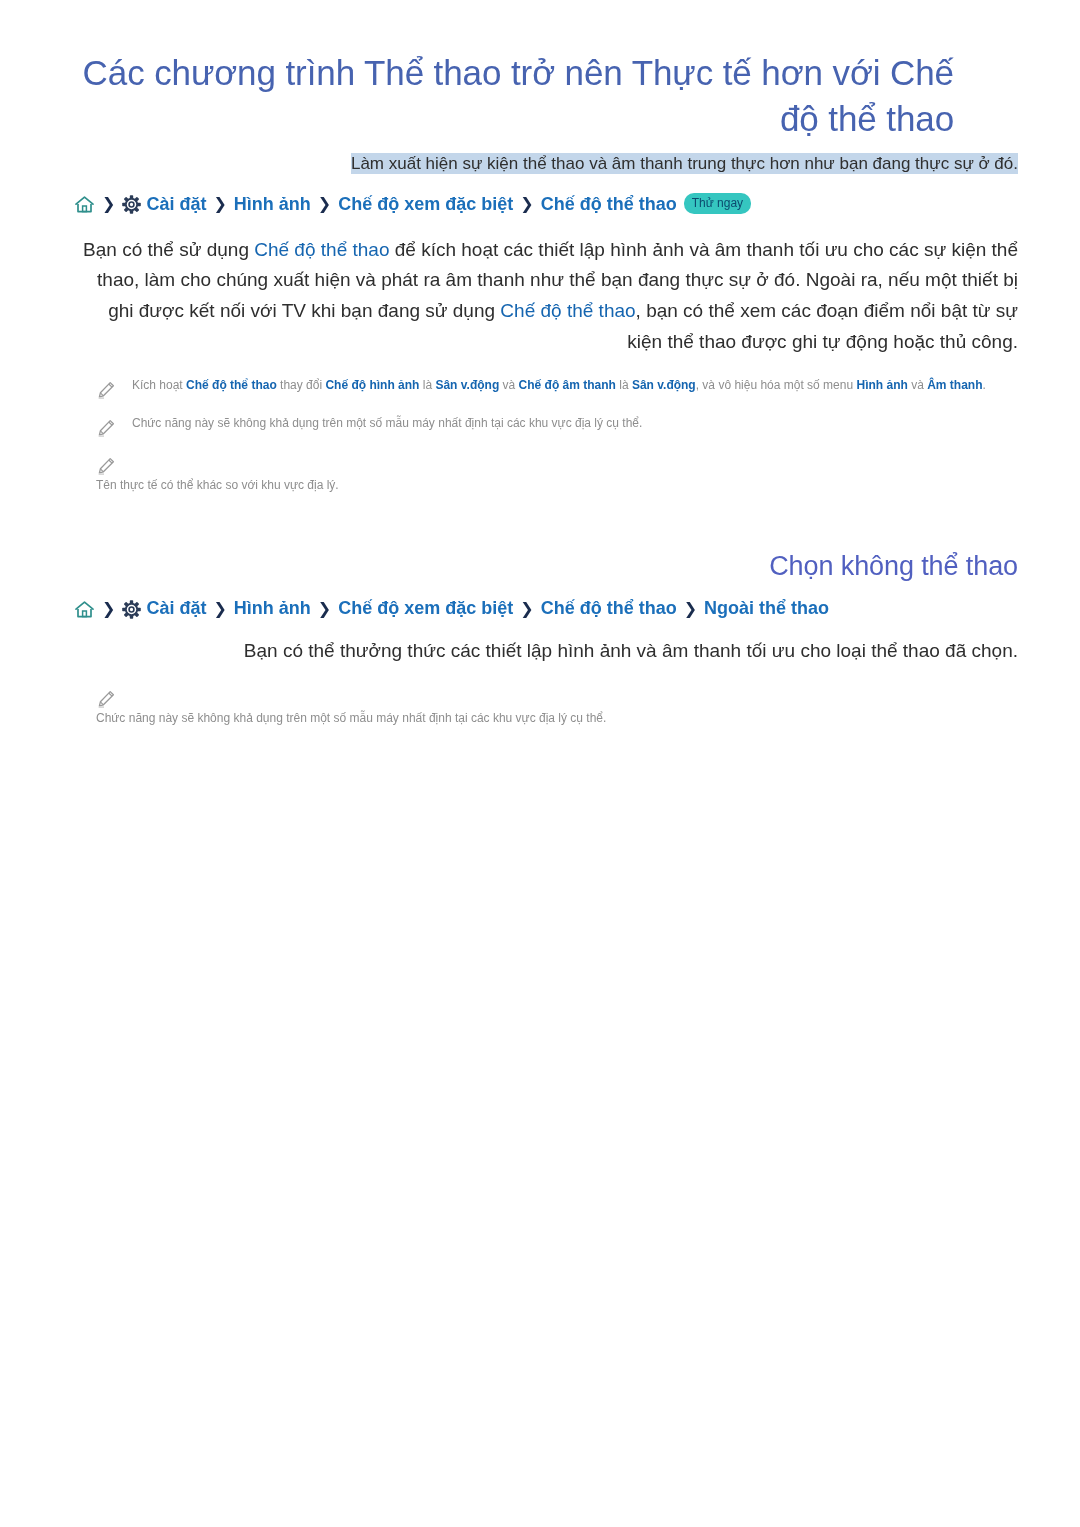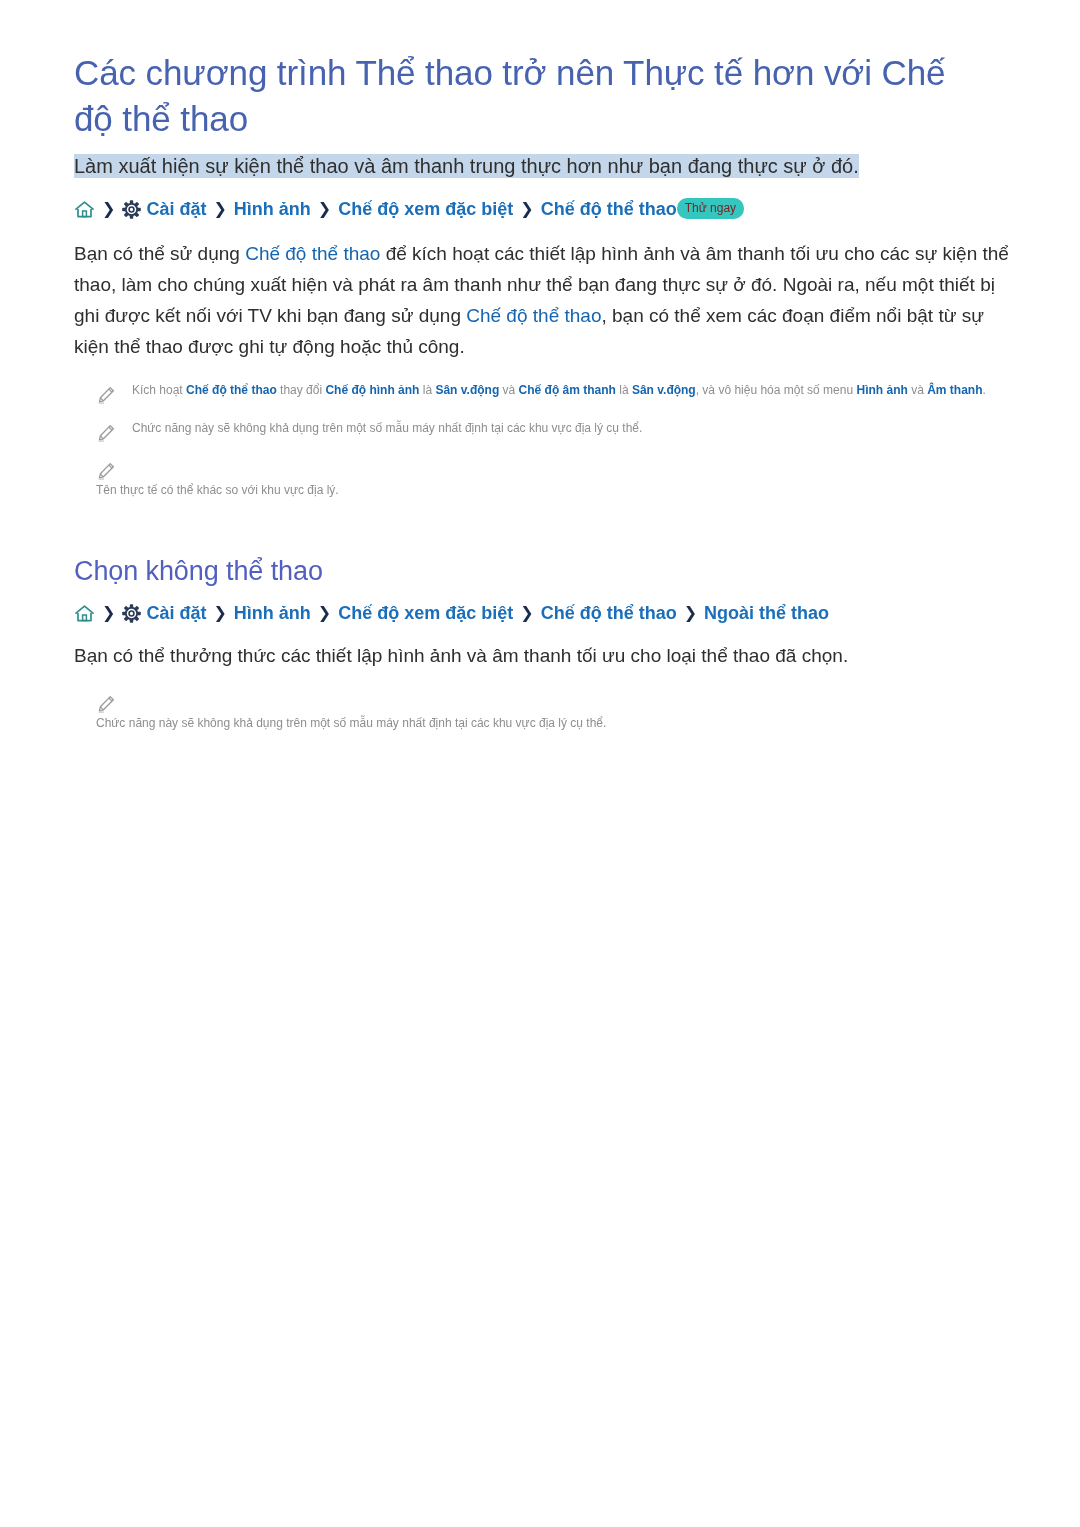--- a/index.html
+++ b/index.html
@@ -12,20 +12,21 @@
     height: 1527px;
     font-family: "Liberation Sans", "DejaVu Sans", sans-serif;
     color: #2b2b2b;
     overflow: hidden;
     position: relative;
   }
   .page {
     padding: 50px 62px 0 74px;
     box-sizing: border-box;
     width: 1080px;
+    text-align: right;
   }
 
   
   .doc-title {
     font-size: 35px;
     line-height: 1.32;
     font-weight: 400;
     color: #4763b0;
     margin: 0 0 4px 0;
     letter-spacing: -0.1px;
@@ -39,21 +40,21 @@
     padding: 0;
     letter-spacing: -0.1px;
   }
 
   
   .subtitle-wrap {
     margin: 8px 0 0 0;
   }
   .subtitle {
     display: inline;
-    font-size: 20px;
+    font-size: 17px;
     line-height: 1.62;
     color: #2f2f2f;
     background: #c3d6ea;
     box-decoration-break: clone;
     -webkit-box-decoration-break: clone;
     padding: 1px 0;
   }
 
   
   .breadcrumb {
@@ -82,25 +83,26 @@
     display: inline-flex;
     align-items: center;
     justify-content: center;
   }
   .bc-icon svg { display: block; }
   .bc-gear { margin-right: 5px; }
 
   .try-badge {
     display: inline-block;
     background: #35c6c0;
-    color: #7f1d1d;
+    color: #0c4a6e;
     font-size: 12px;
     line-height: 1;
     padding: 4px 8px 5px 8px;
     border-radius: 10px;
+    margin-left: 7px;
     white-space: nowrap;
     transform: translateY(-1px);
   }
 
   
   .para {
     font-size: 19px;
     line-height: 1.63;
     color: #2e2e2e;
     margin: 19px 0 0 0;

